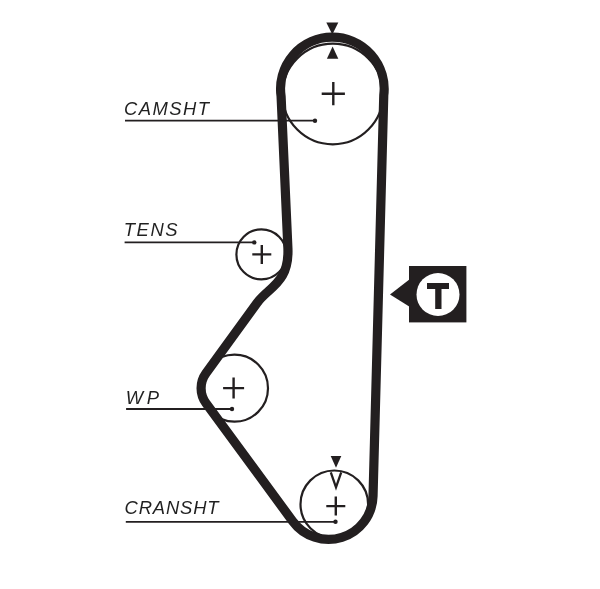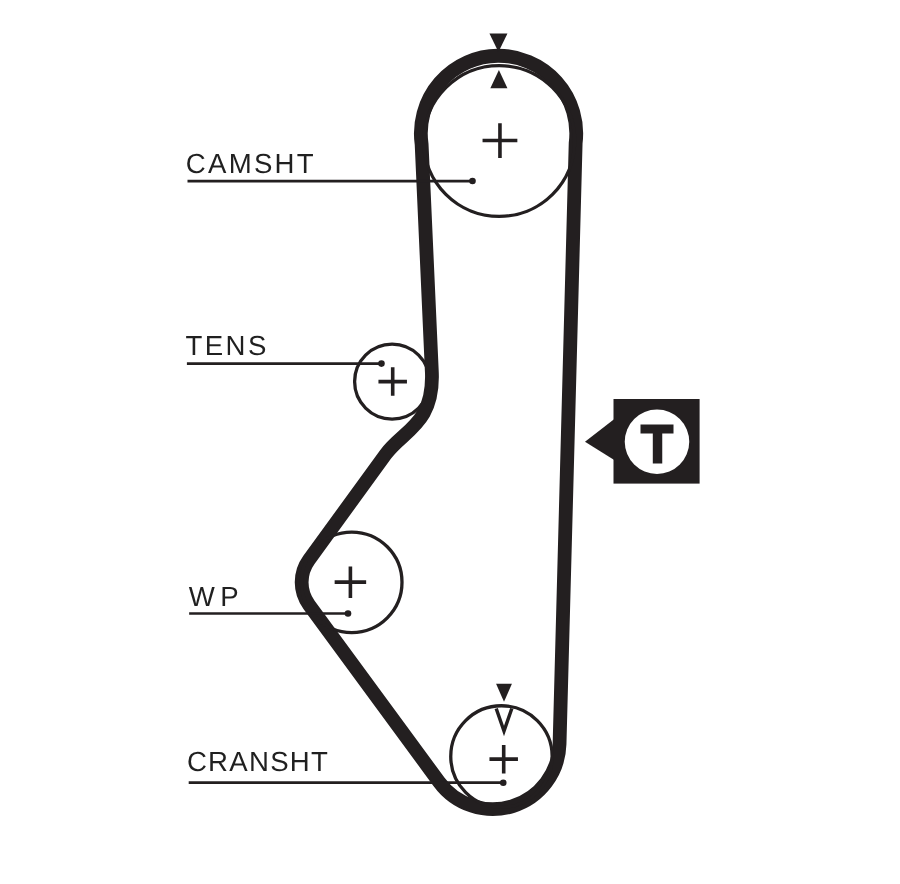--- a/index.html
+++ b/index.html
@@ -1,16 +1,16 @@
 <!DOCTYPE html>
 <html><head>
 <meta charset="utf-8">
 <style>
 html,body { margin:0; padding:0; background:#ffffff; }
-#stage { position:relative; width:600px; height:589px; overflow:hidden; }
+#stage { position:relative; width:600px; height:589px; overflow:hidden;font-style:italic; }
 #stage svg { position:absolute; left:0; top:0; }
 </style>
 </head>
 <body>
 <div id="stage">
 <svg width="600" height="589" viewBox="0 0 600 589" xmlns="http://www.w3.org/2000/svg">
 <rect width="600" height="589" fill="#ffffff"></rect>
 <path d="M 281.09 96.30 L 287.90 248 C 289.4 283, 268.8 286.8, 257.0 303 L 205.96 373.22 A 25.42 25.42 0 0 0 206.03 403.22 L 292.67 521.23 A 44.5 44.5 0 0 0 373.03 496.09 L 383.77 95.37 A 51.8 51.8 0 1 0 281.09 96.30 Z" fill="none" stroke="#231f20" stroke-width="9.2"></path>
 <circle cx="332.8" cy="94.0" r="50.3" fill="none" stroke="#231f20" stroke-width="2.2"></circle>
 <circle cx="261.4" cy="254.4" r="25.0" fill="none" stroke="#231f20" stroke-width="2.2"></circle>

